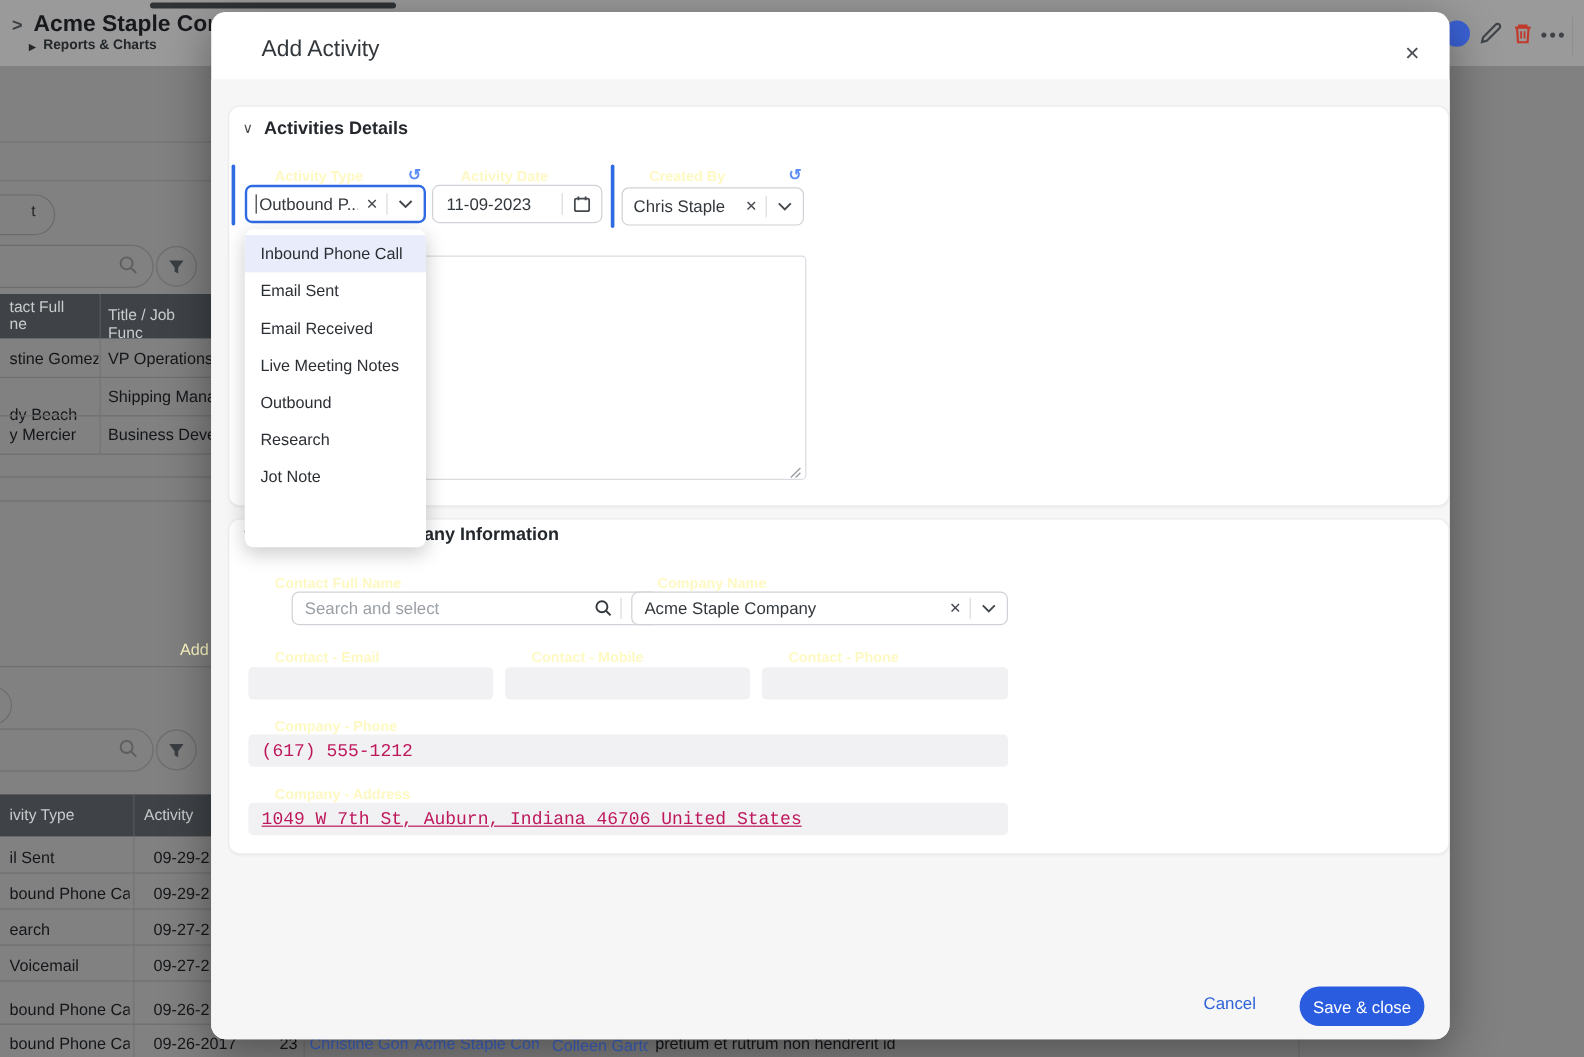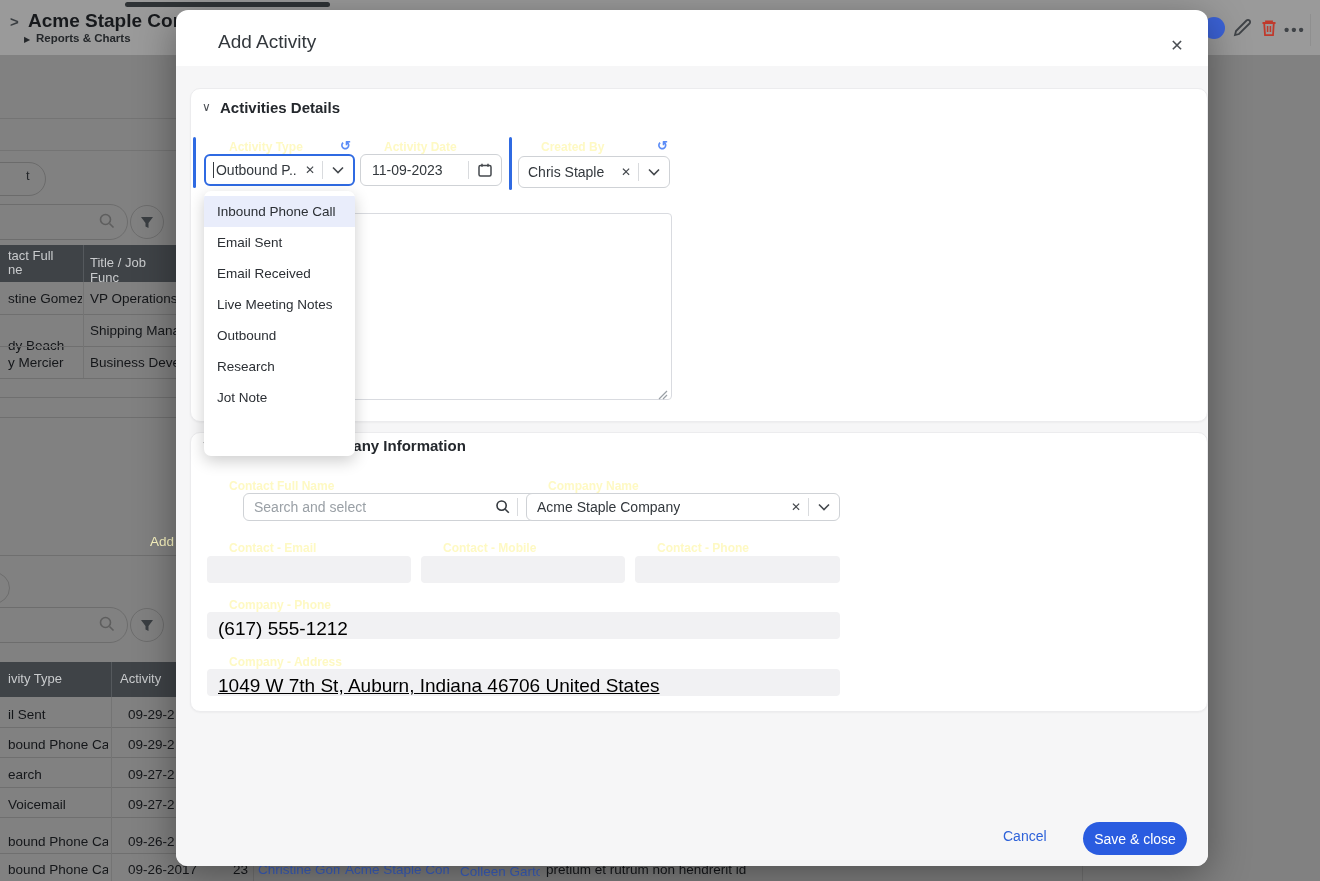--- a/index.html
+++ b/index.html
@@ -43,21 +43,21 @@
   .combo .sep{width:1px;height:18px;background:#d9dbde;}
   .combo .chv{padding:0 9px;cursor:pointer;display:flex;align-items:center;}
   .caret-bar{width:1px;height:16px;background:#33383d;margin-right:2px;}
   .grayfield{position:absolute;background:#f1f1f3;border-radius:4px;}
   .blue-bar{position:absolute;width:3px;background:#2f6ae2;border-radius:2px;}
   .textarea{left:208px;top:213px;width:462px;height:185px;background:#fff;border:1px solid #d9dbe0;border-radius:4px;}
   .dropdown{left:204px;top:191px;width:151px;height:265px;background:#fff;border-radius:7px;
             box-shadow:0 5px 16px rgba(0,0,0,.20);overflow:hidden;z-index:30;}
   .dd-item{height:31px;display:flex;align-items:center;padding-left:13px;font-size:13.5px;color:#2b2f34;cursor:pointer;white-space:nowrap;}
   .dd-item.sel{background:#e9edfb;}
-  .blue-link{color:#000000;font-size:19px;text-decoration:none;}
+  .blue-link{color:#be185d;font-size:15px;text-decoration:none;font-family:Liberation Mono, monospace;}
   .cancel-btn{left:1003px;top:828px;width:60px;height:20px;font-size:14px;color:#2e62d9;cursor:pointer;}
   .save-btn{left:1083px;top:822px;width:104px;height:33px;background:#2a5ce0;border-radius:17px;color:#fff;
             font-size:14px;display:flex;align-items:center;justify-content:center;cursor:pointer;}
   .resize-h{position:absolute;right:3px;bottom:3px;width:10px;height:10px;}
 </style>
 </head>
 <body>
 
 <div class="stage">
 

